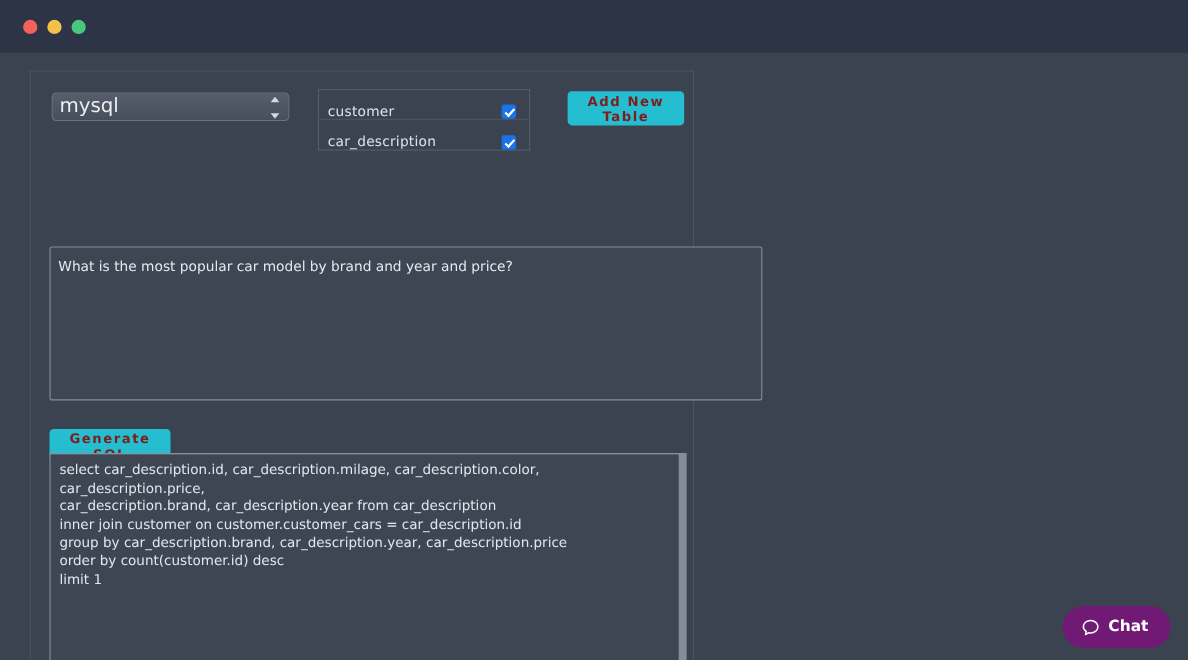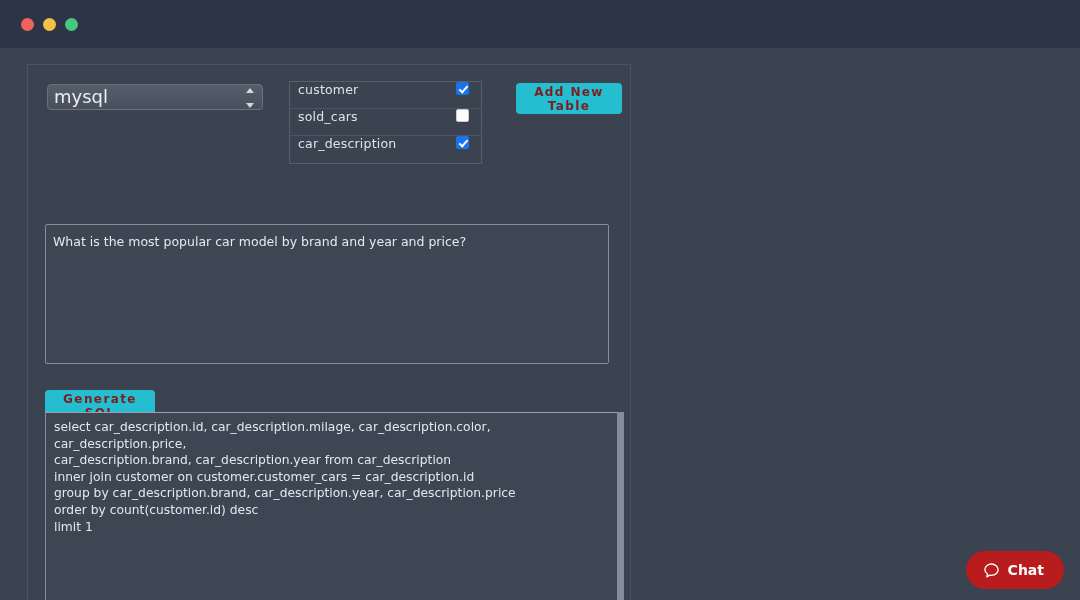--- a/index.html
+++ b/index.html
@@ -66,21 +66,21 @@
   .tri-down { border-top: 5px solid #d4d8e0; }
 
   #table-list {
     position: absolute; left: 261px; top: 16px;
     width: 193px;
     border: 1px solid #565d6b;
     background: #3b4250;
   }
   .table-row {
     height: 27px;
-    display: flex; align-items: flex-start;
+    display: flex; align-items: flex-end;
     padding: 0 12px 0 8px;
     border-bottom: 1px solid #4d5463;
     font-size: 12.5px;
     color: #dfe3ea;
     letter-spacing: .2px;
   }
   .table-row:last-child { border-bottom: none; }
   .table-row .tname { flex: 1; }
   .cbox {
     width: 13px; height: 13px;
@@ -109,21 +109,21 @@
     cursor: pointer;
   }
   #add-table-btn {
     position: absolute; left: 488px; top: 18px;
     width: 106px; height: 31px;
   }
 
   
   #prompt-box {
     position: absolute; left: 17px; top: 159px;
-    width: 564px; height: 140px;
+    width: 648px; height: 140px;
     background: #3e4553;
     border: 1px solid #868d9b;
     border-radius: 2px;
     color: #e6e9ef;
     font-size: 12.5px;
     padding: 8px 7px;
     line-height: 17px;
     overflow: hidden;
     white-space: pre-wrap;
   }
@@ -151,21 +151,21 @@
     position: absolute; left: 589px; top: 347px;
     width: 7px; height: 205px;
     background: #858c9a;
     border-radius: 1px;
   }
 
   
   #chat-widget {
     position: absolute; right: 16px; bottom: 11px;
     height: 38px;
-    background: #b91c1c;
+    background: #701a75;
     border-radius: 19px;
     display: flex; align-items: center;
     gap: 8px;
     padding: 0 20px 0 17px;
     color: #fff;
     font-size: 14px; font-weight: bold;
     cursor: pointer;
   }
   #chat-widget svg { display: block; }
 </style>
@@ -189,24 +189,20 @@
       <span class="stepper">
         <span class="tri-up"></span>
         <span class="tri-down"></span>
       </span>
     </div>
 
     <div id="table-list">
       <div class="table-row">
         <span class="tname">customer</span>
         <span class="cbox checked"></span>
-      </div>
-      <div class="table-row">
-        <span class="tname">sold_cars</span>
-        <span class="cbox"></span>
       </div>
       <div class="table-row">
         <span class="tname">car_description</span>
         <span class="cbox checked"></span>
       </div>
     </div>
 
     <button id="add-table-btn" class="teal-btn">Add New Table</button>
 
     <div id="prompt-box" placeholder="Ask a question about your data">What is the most popular car model by brand and year and price?</div>

